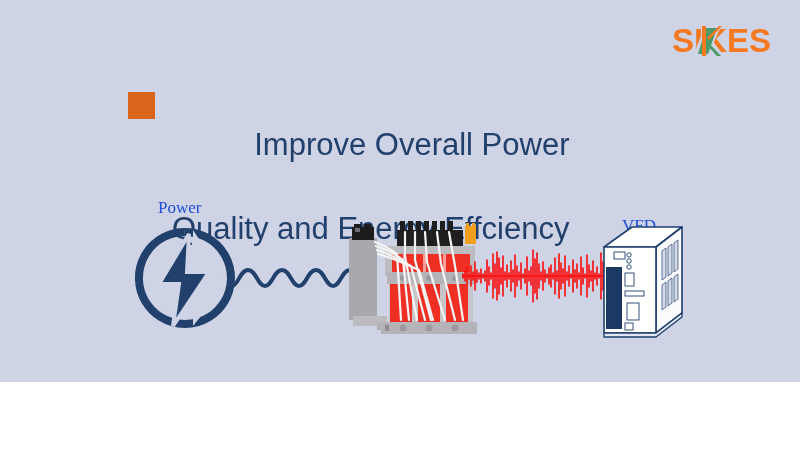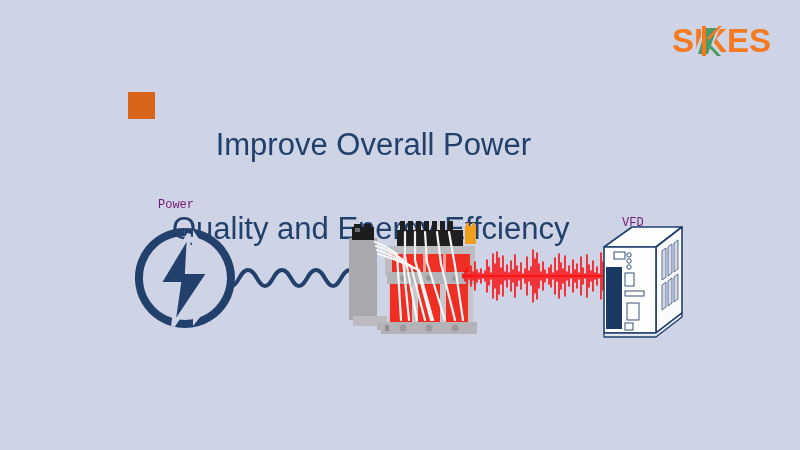--- a/index.html
+++ b/index.html
@@ -3,21 +3,21 @@
 <meta charset="utf-8">
 <style>
   html, body {
     margin: 0;
     padding: 0;
     background: #ffffff;
   }
   #slide {
     position: relative;
     width: 800px;
-    height: 450px;
+    height: 382px;
     overflow: hidden;
     font-family: "Liberation Sans", sans-serif;
     background: #ced3e5;
   }
 
   
   #logo {
     position: absolute;
     top: 20px;
     right: 18px;
@@ -42,32 +42,33 @@
   }
   #title-text {
     position: absolute;
     left: 36px;
     top: 0px;
     color: #22406c;
     font-size: 31px;
     line-height: 42px;
     font-family: "Liberation Sans", sans-serif;
     white-space: pre;
+    text-align: right;
   }
   #title-line-2 {
     display: block;
     padding-left: 8px;
   }
 
   
   .caption {
     position: absolute;
-    color: #701a75;
-    font-size: 12px;
-    font-family: Liberation Mono, monospace;
+    color: #1d4ed8;
+    font-size: 17px;
+    font-family: Liberation Serif, serif;
     white-space: nowrap;
   }
   #label-power { left: 158px; top: 198px; }
   #label-vfd   { left: 622px; top: 196px; margin-top: 20px; }
 
   
   #power-icon   { position: absolute; left: 133px; top: 226px; width: 104px; height: 104px; }
   #clean-wave   { position: absolute; left: 232px; top: 256px; width: 132px; height: 44px; }
   #transformer  { position: absolute; left: 345px; top: 216px; width: 135px; height: 126px; }
   #dirty-wave   { position: absolute; left: 462px; top: 244px; width: 156px; height: 64px; }

